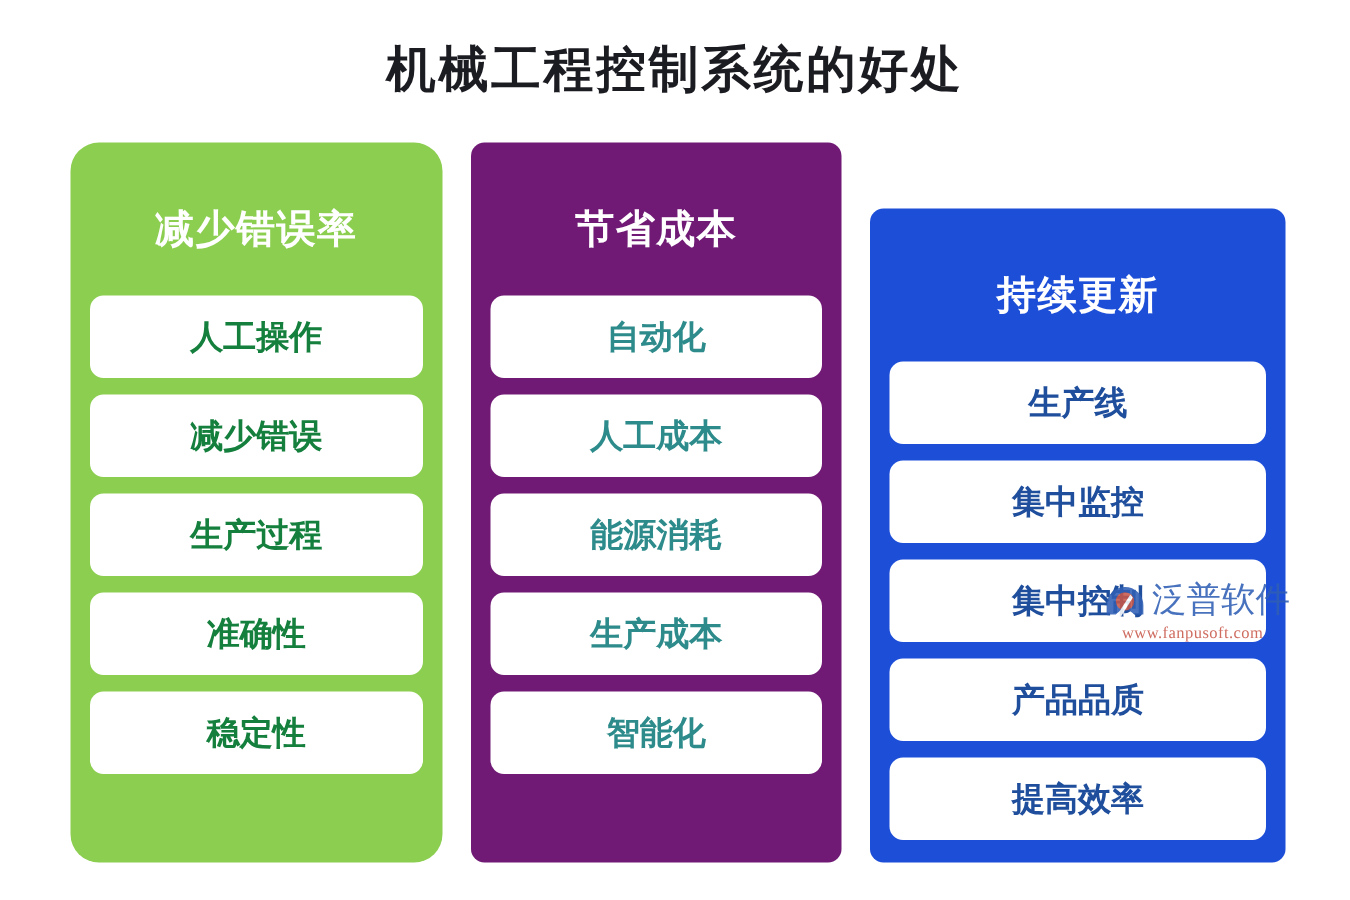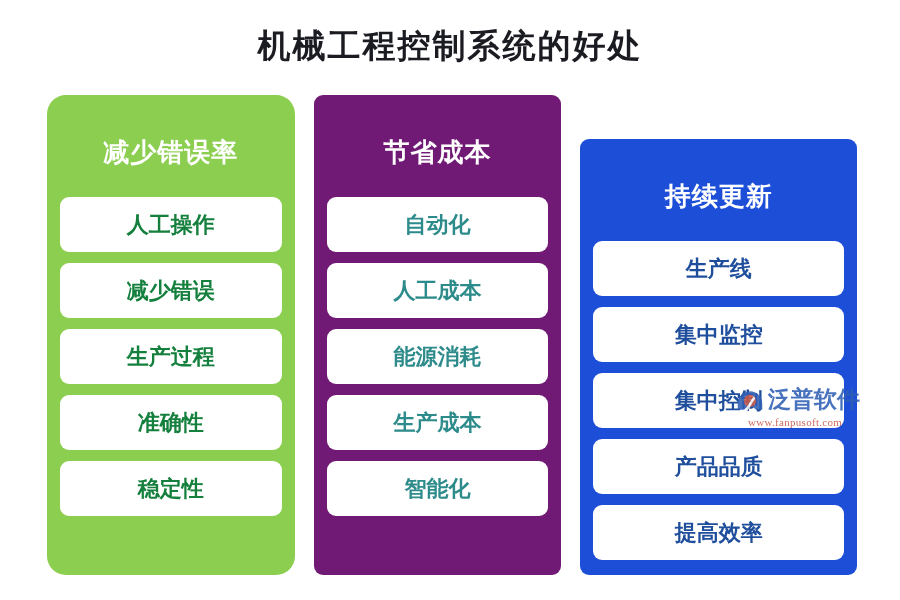--- a/index.html
+++ b/index.html
@@ -133,21 +133,21 @@
 
   .wm-mark {
     width: 28px;
     height: 28px;
     position: relative;
     flex: 0 0 auto;
   }
 
   .wm-text {
     font-size: 23px;
-    font-weight: bold;
+    font-weight: normal;
     color: #2f5fb4;
     letter-spacing: 0px;
     white-space: nowrap;
     font-family: "Liberation Serif", "DejaVu Serif", serif;
   }
 
   .wm-url {
     margin-top: 1px;
     margin-left: 12px;
     font-size: 11px;

